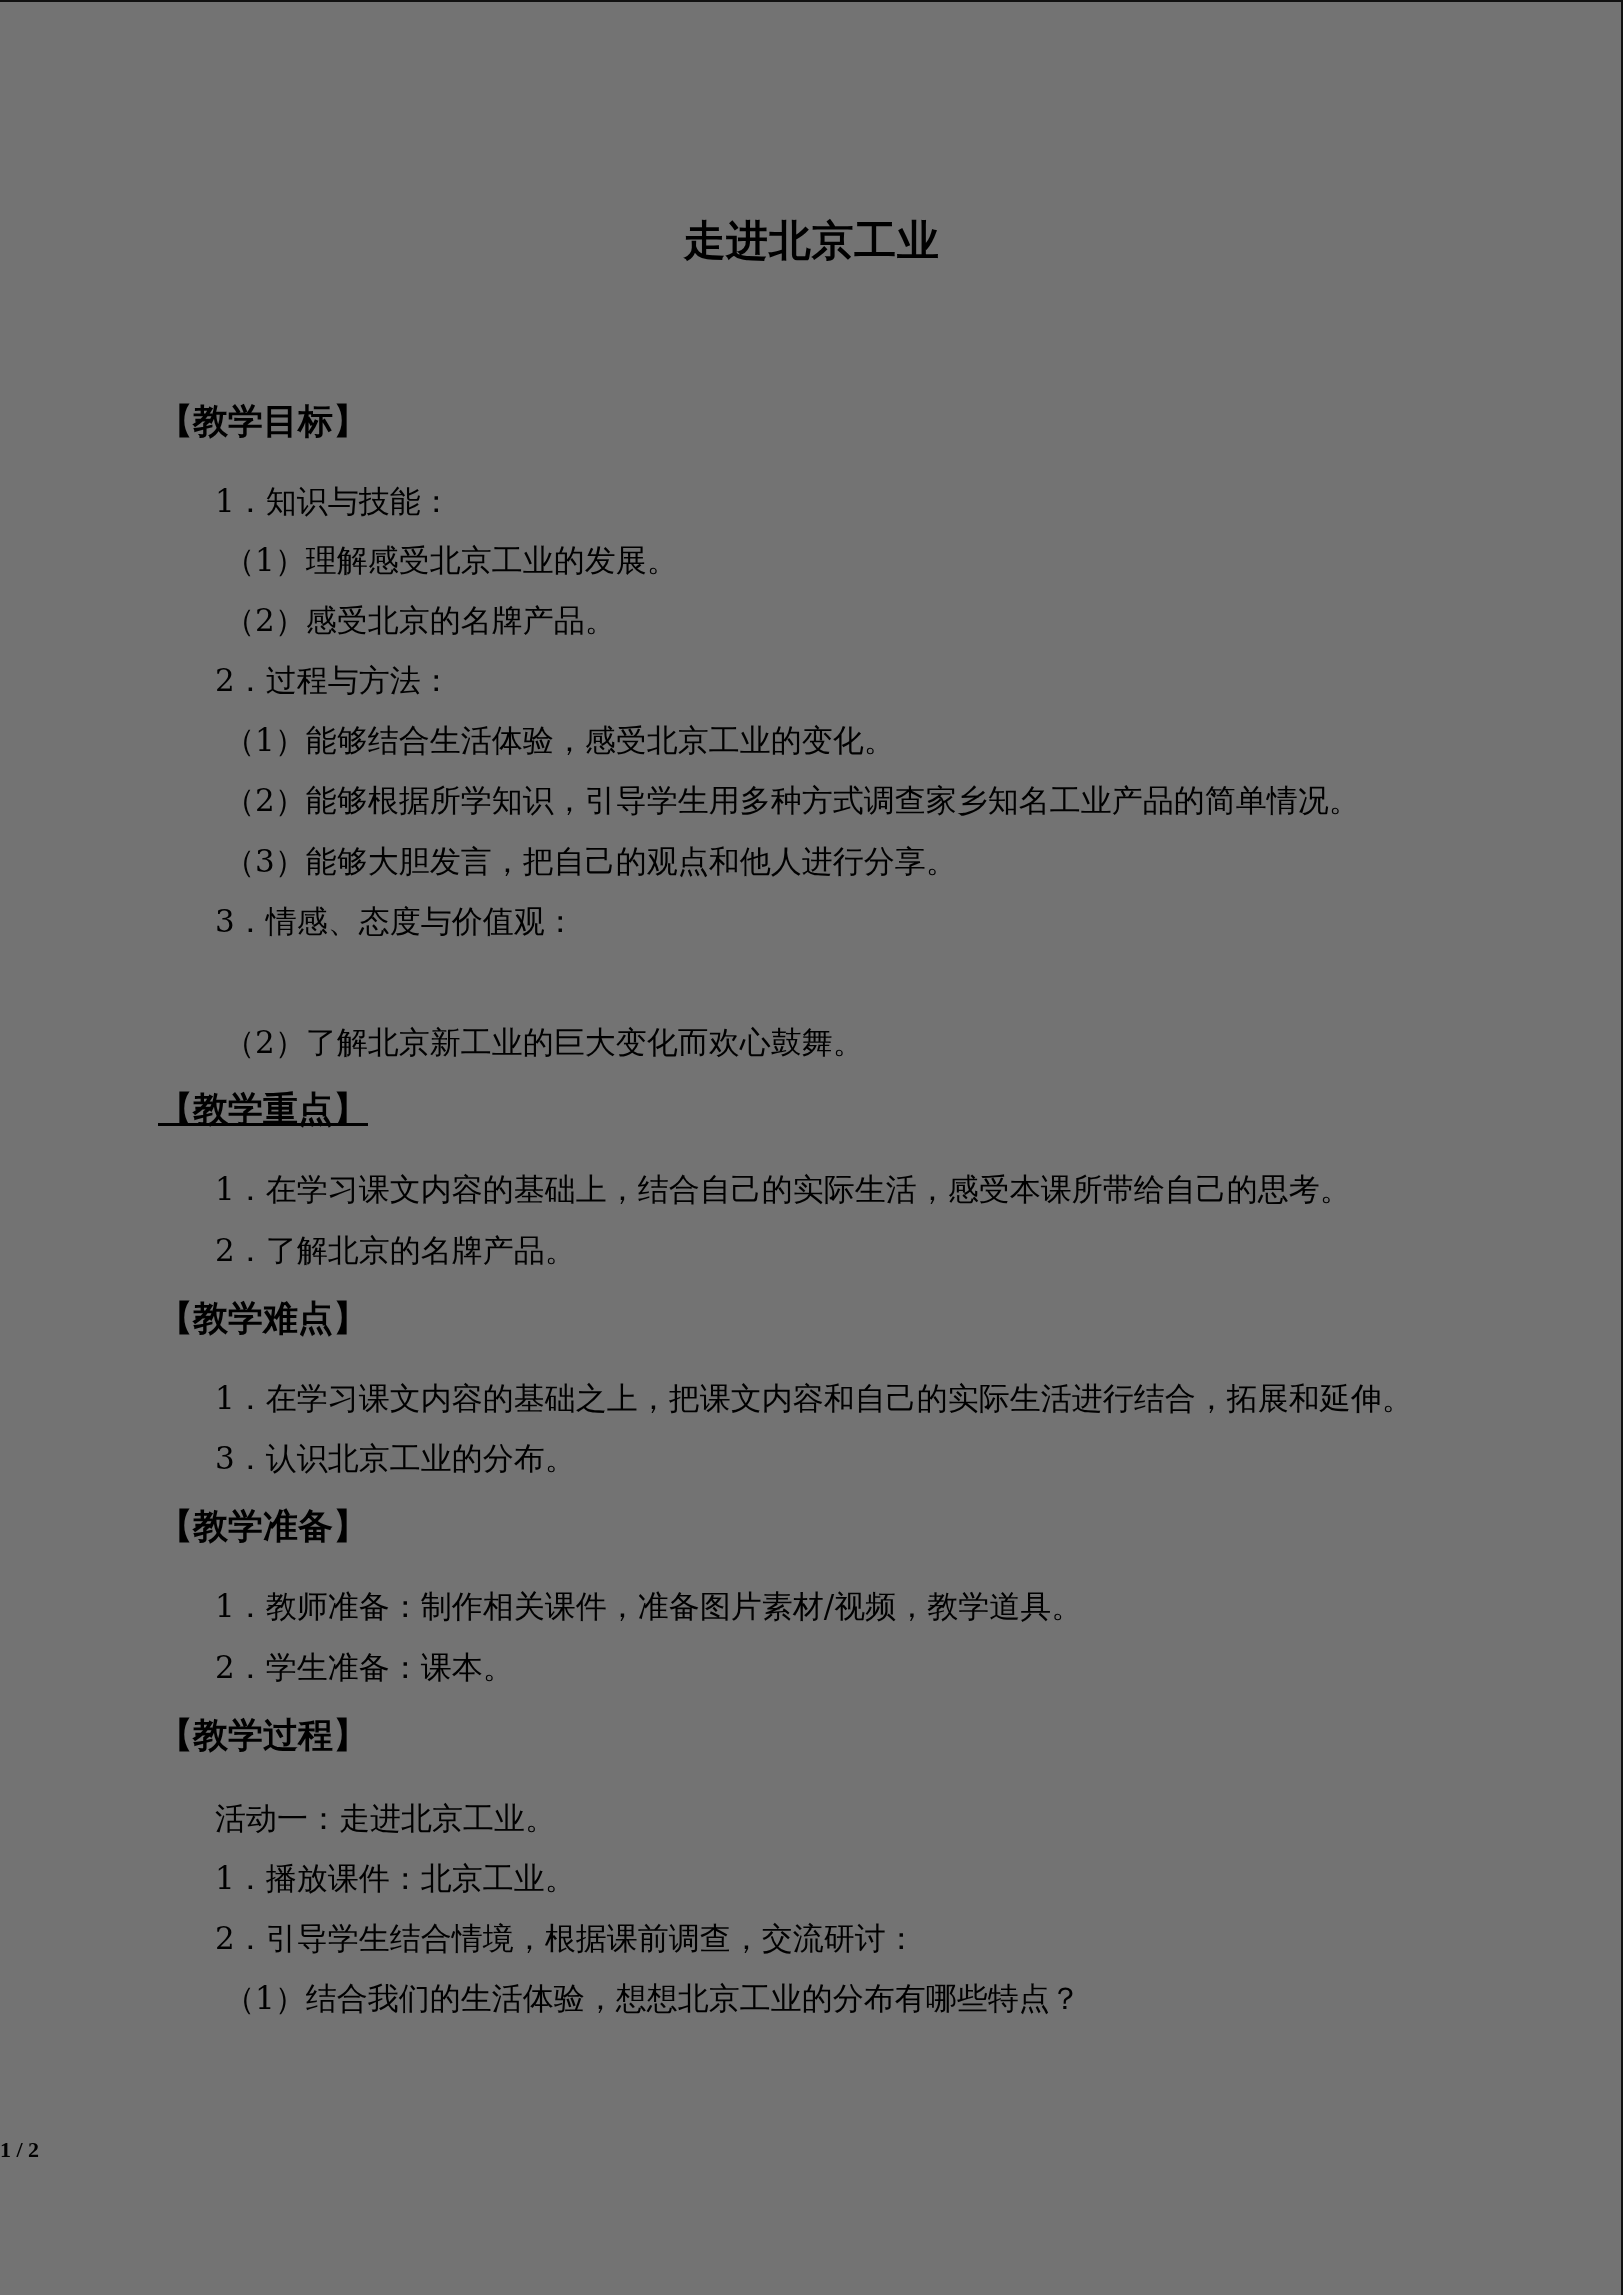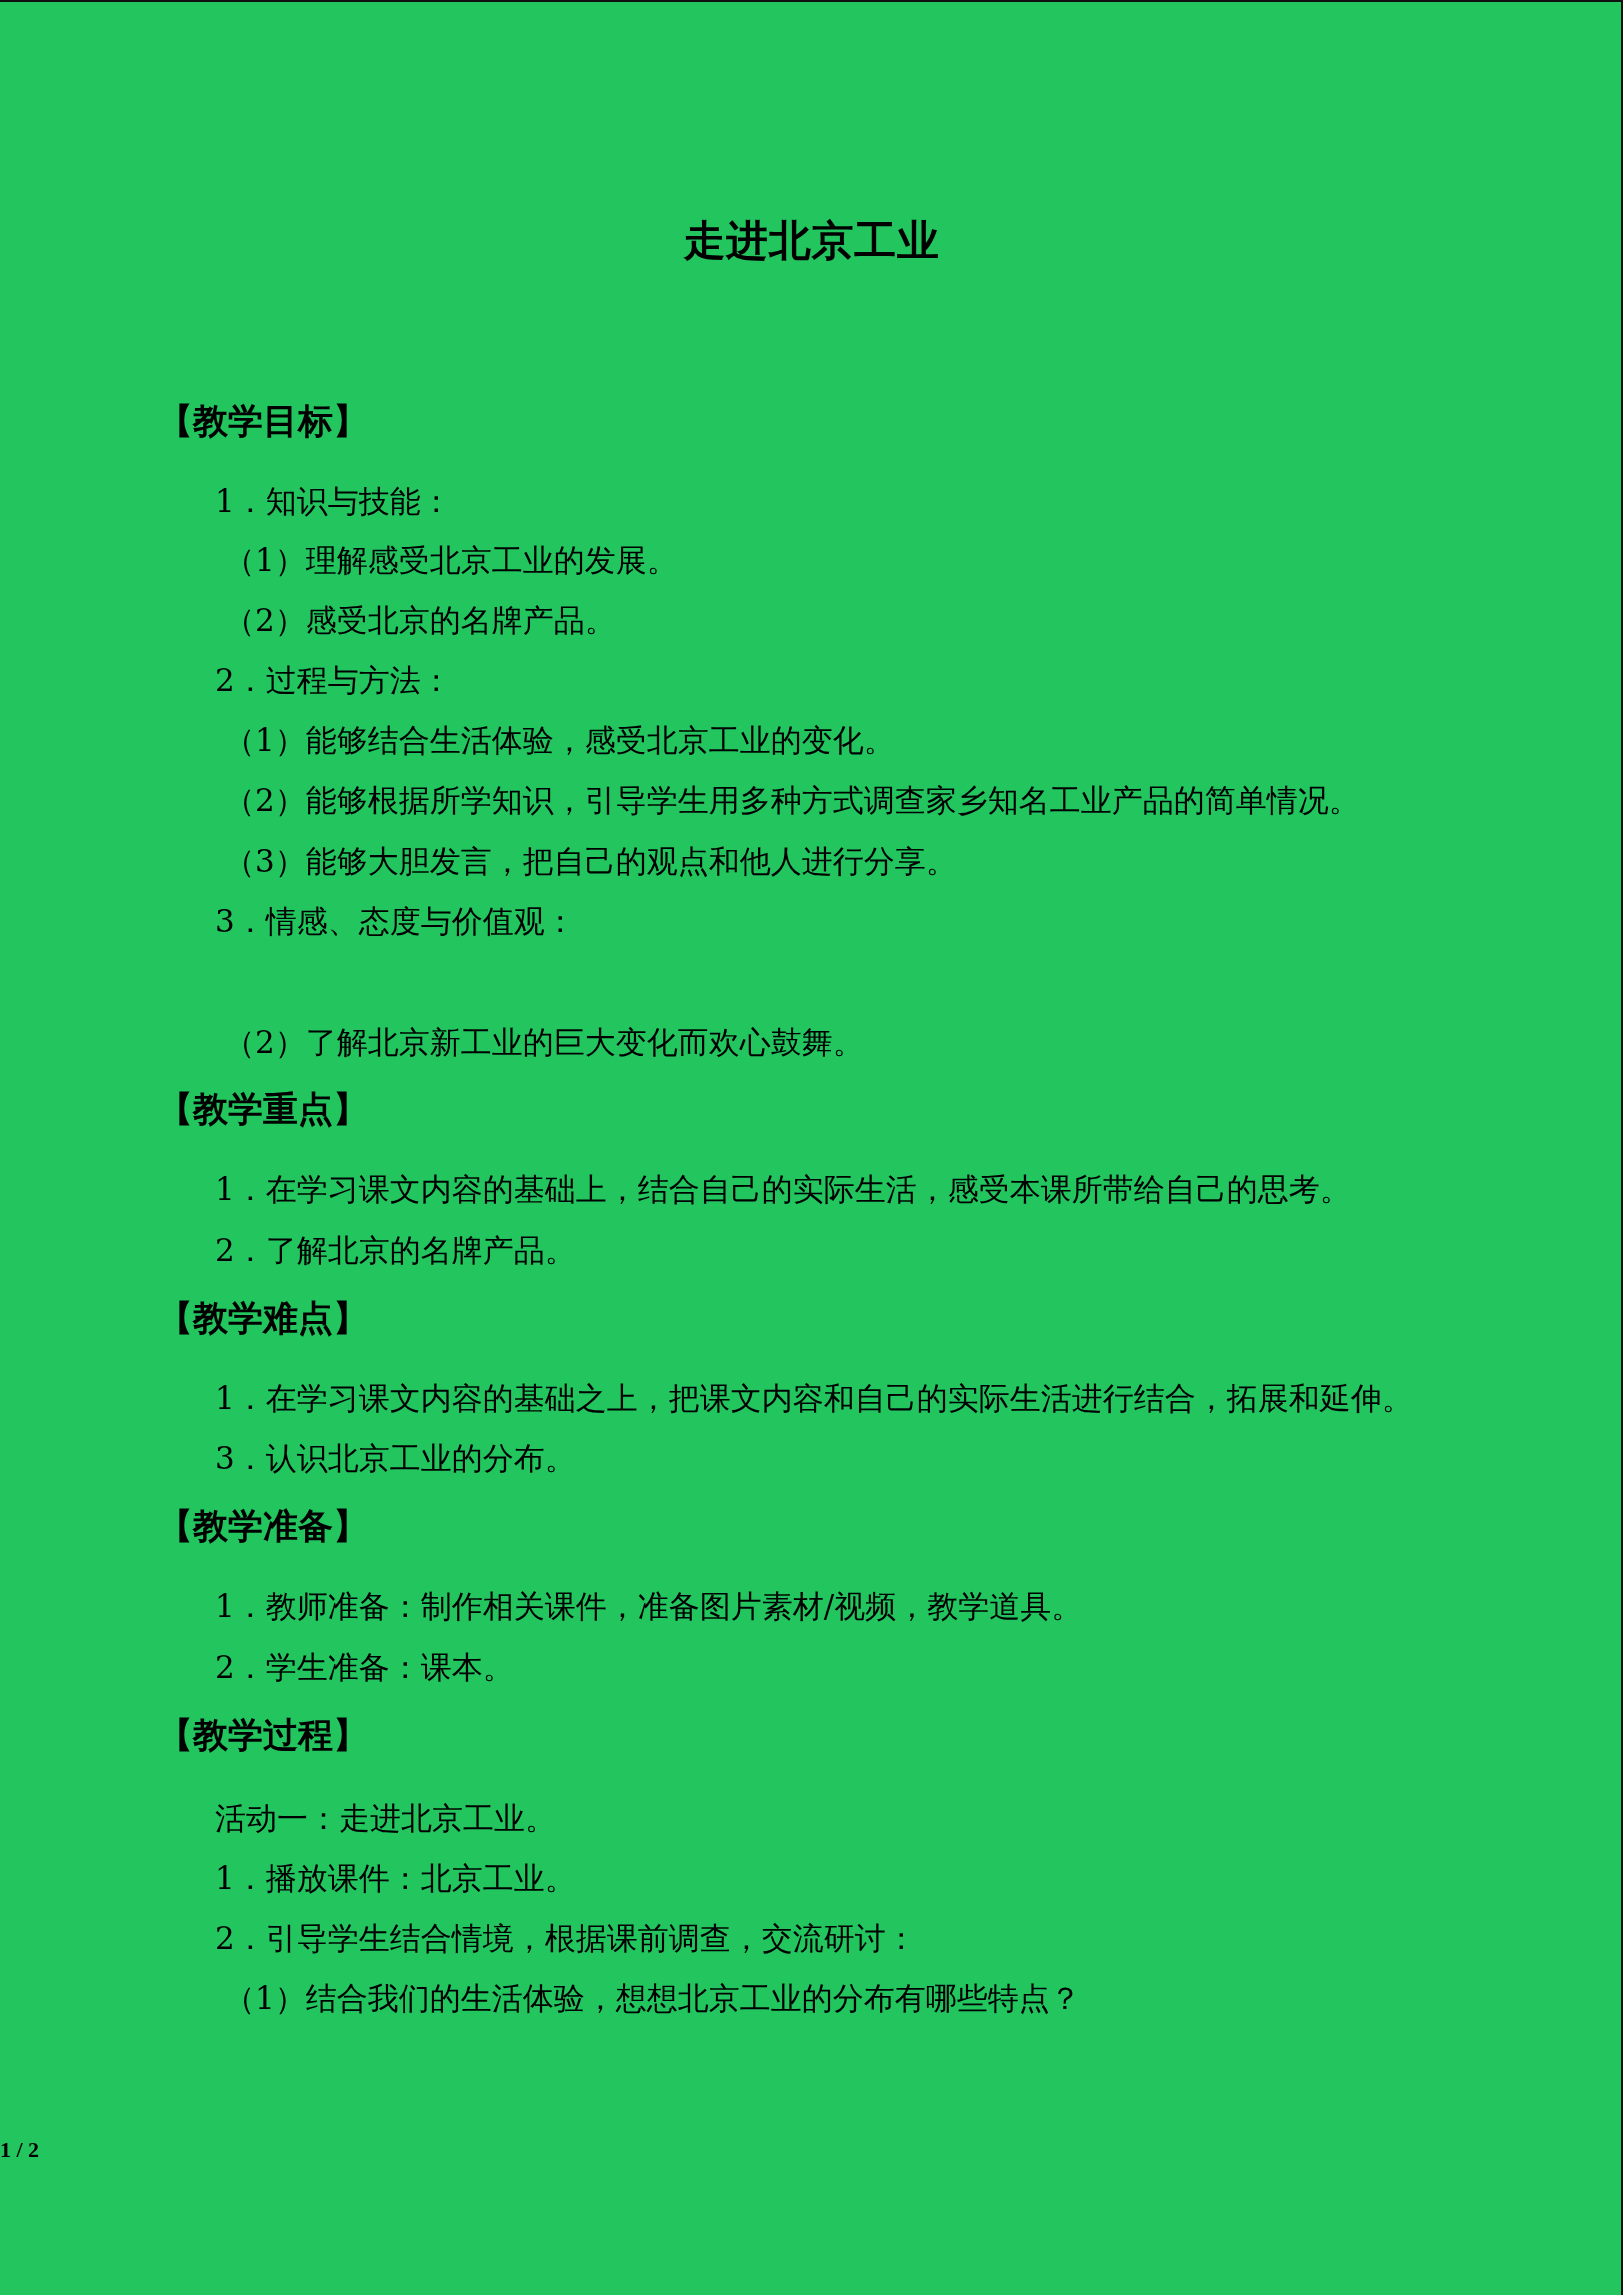--- a/index.html
+++ b/index.html
@@ -16,21 +16,21 @@
       color: #000000;
     }
     .page {
       position: absolute;
       left: 0; top: 0;
       width: 1623px;
       height: 2295px;
       box-sizing: border-box;
       border-top: 2px solid #111111;
       border-right: 2px solid #111111;
-      background: #22c55e;
+      background: #737373;
     }
     .line {
       position: absolute;
       white-space: nowrap;
       line-height: 1;
     }
     .title {
       left: 0;
       width: 1623px;
       text-align: center;
@@ -72,21 +72,21 @@
   <div class="line item" style="top:484px;">1．知识与技能：</div>
   <div class="line sub" style="top:543px;">（1）理解感受北京工业的发展。</div>
   <div class="line sub" style="top:603px;">（2）感受北京的名牌产品。</div>
   <div class="line item" style="top:663px;">2．过程与方法：</div>
   <div class="line sub" style="top:723px;">（1）能够结合生活体验，感受北京工业的变化。</div>
   <div class="line sub" style="top:783px;">（2）能够根据所学知识，引导学生用多种方式调查家乡知名工业产品的简单情况。</div>
   <div class="line sub" style="top:844px;">（3）能够大胆发言，把自己的观点和他人进行分享。</div>
   <div class="line item" style="top:904px;">3．情感、态度与价值观：</div>
   <div class="line sub" style="top:1025px;">（2）了解北京新工业的巨大变化而欢心鼓舞。</div>
 
-  <div class="line heading" style="top:1089px;">【教学重点】</div>
+  <div class="line heading" style="top:1089px;text-decoration:underline;">【教学重点】</div>
   <div class="line item" style="top:1172px;">1．在学习课文内容的基础上，结合自己的实际生活，感受本课所带给自己的思考。</div>
   <div class="line item" style="top:1233px;">2．了解北京的名牌产品。</div>
 
   <div class="line heading" style="top:1298px;">【教学难点】</div>
   <div class="line item" style="top:1381px;">1．在学习课文内容的基础之上，把课文内容和自己的实际生活进行结合，拓展和延伸。</div>
   <div class="line item" style="top:1441px;">3．认识北京工业的分布。</div>
 
   <div class="line heading" style="top:1506px;">【教学准备】</div>
   <div class="line item" style="top:1589px;">1．教师准备：制作相关课件，准备图片素材/视频，教学道具。</div>
   <div class="line item" style="top:1650px;">2．学生准备：课本。</div>

